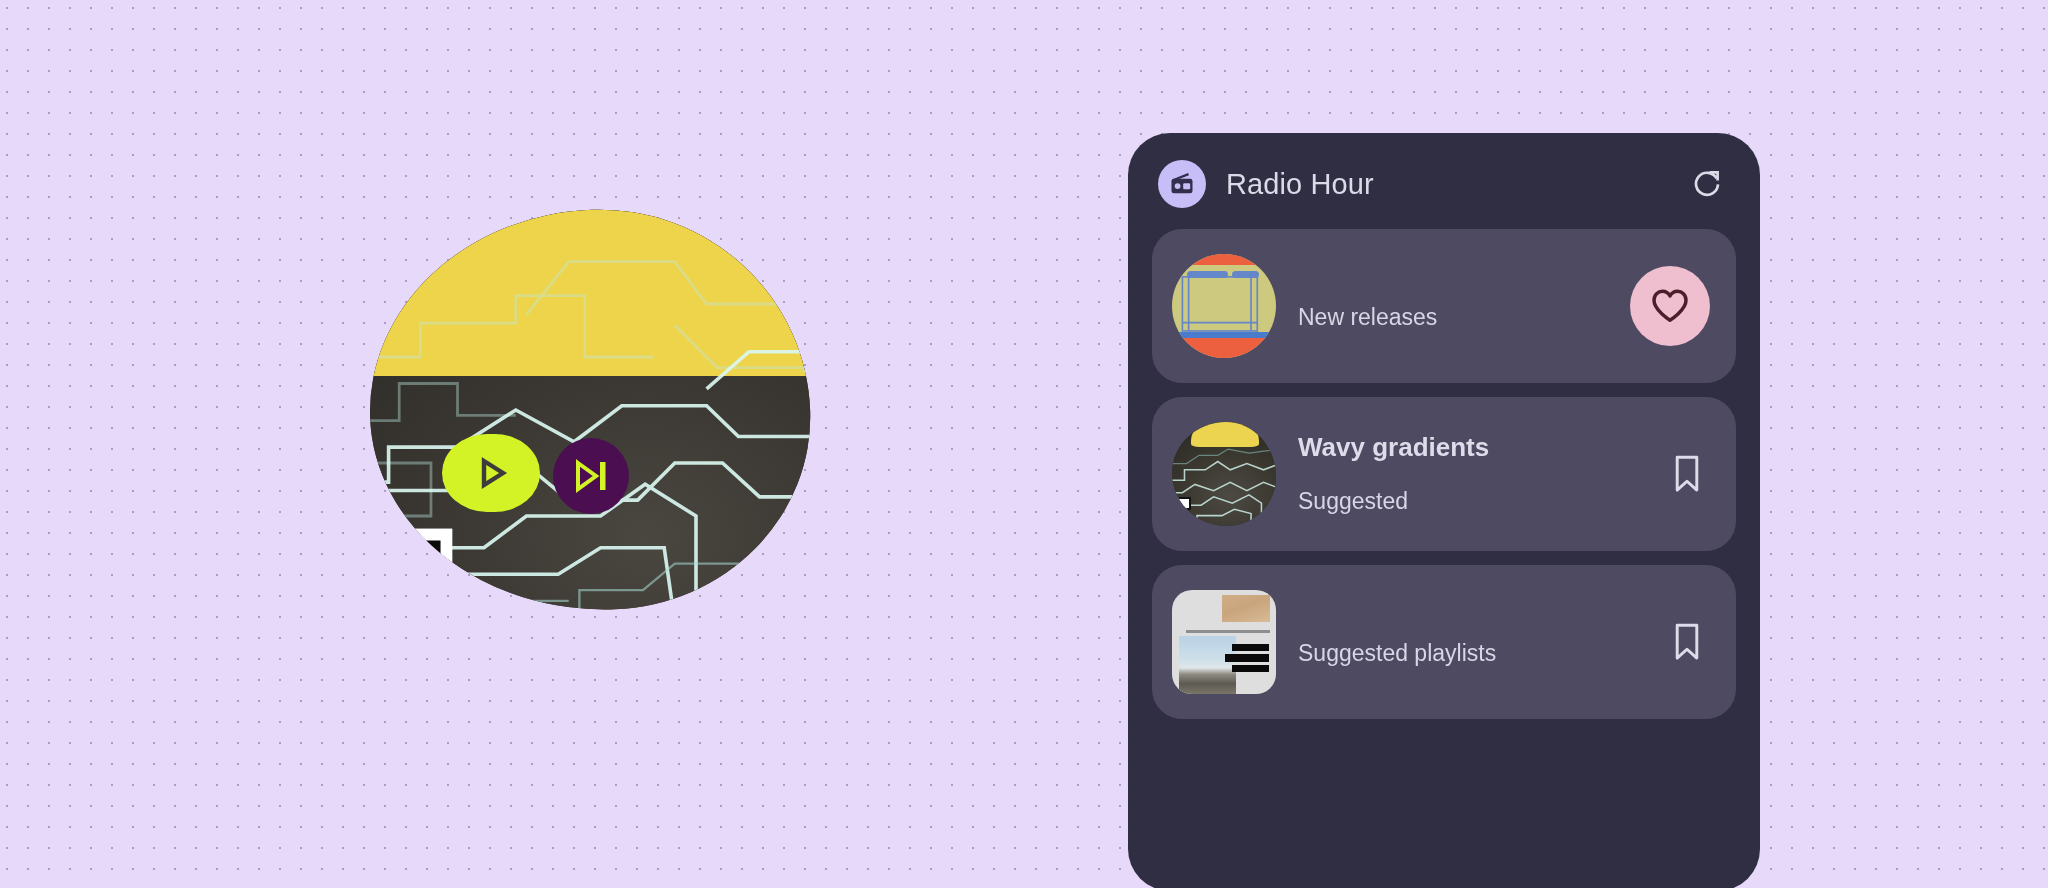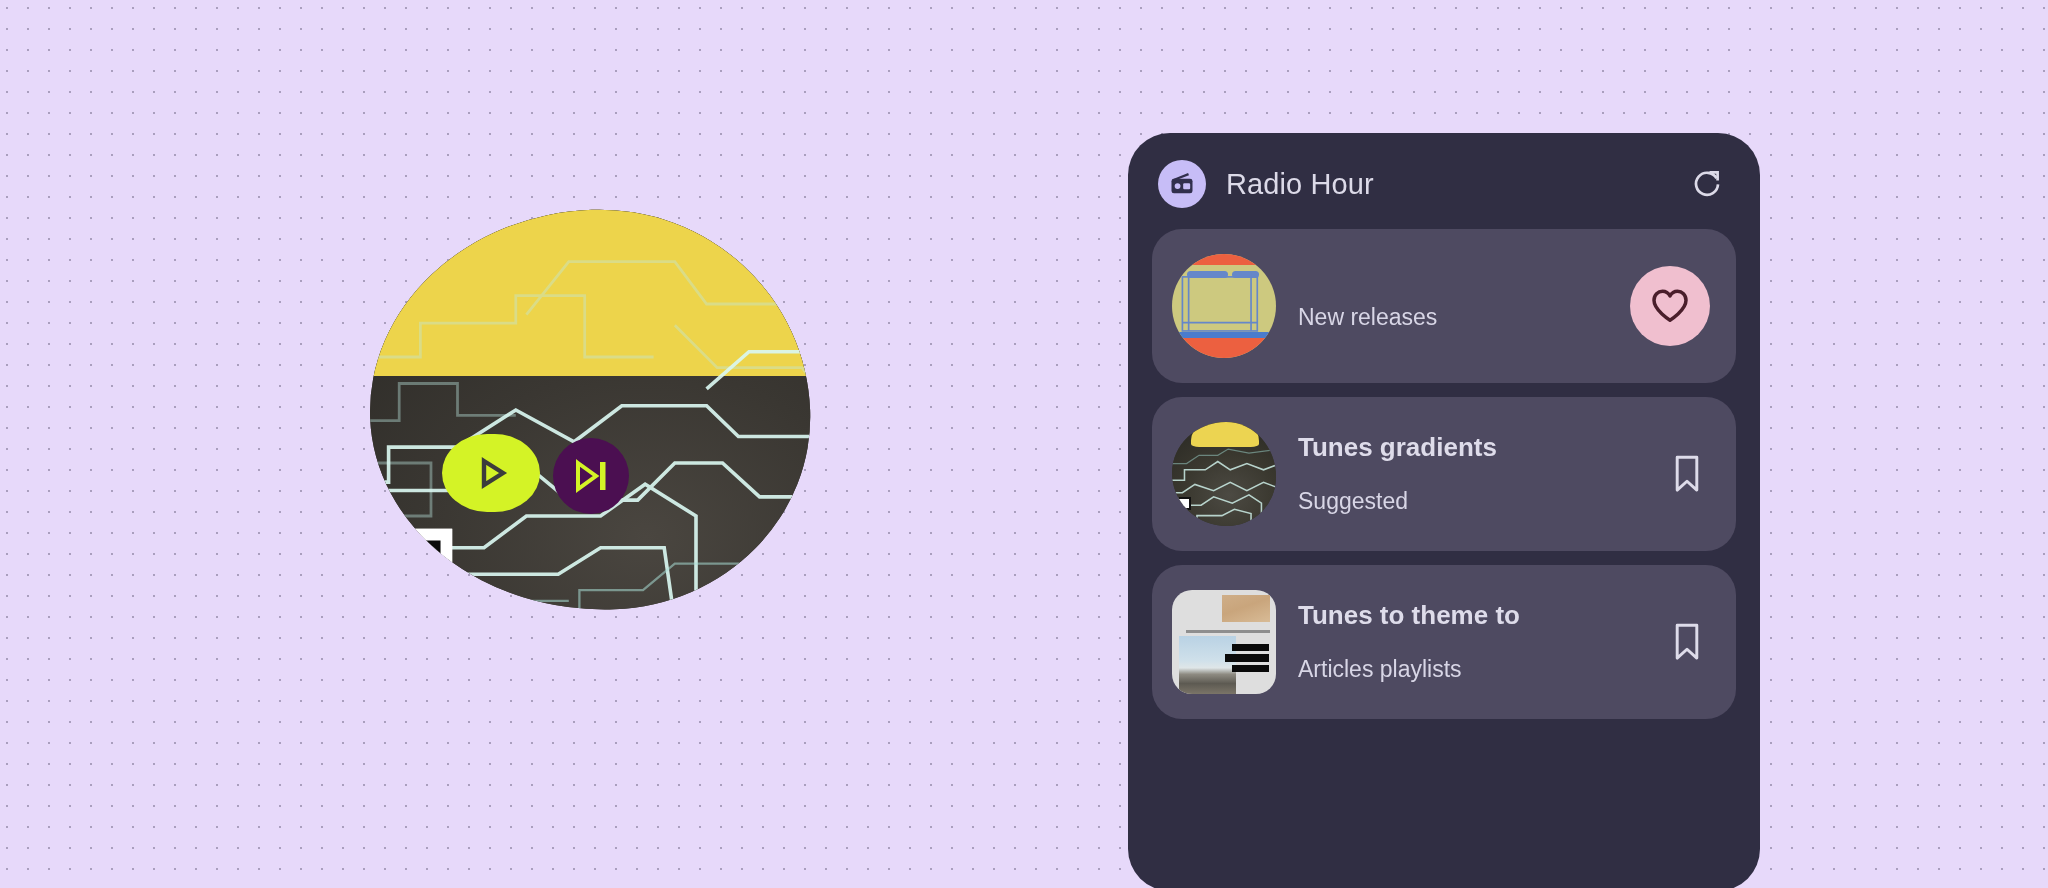--- a/index.html
+++ b/index.html
@@ -266,21 +266,21 @@
               <path d="M24 100 L24 90 L48 90 L60 84 L76 88 L76 100"></path>
             </g>
             <g fill="none" stroke="#9dd6cd" stroke-width="1.2" opacity=".5">
               <path d="M-4 40 L14 40 L26 32 L44 32 L54 26 L74 30 L104 26"></path>
             </g>
           </svg>
           <div class="wnotch"></div>
         </div>
       </div>
       <div class="item-text">
-        <div class="item-title">Tunes gradients</div>
+        <div class="item-title">Wavy gradients</div>
         <div class="item-sub">Suggested</div>
       </div>
       <div class="action bookmark">
         <svg width="34" height="42" viewBox="0 0 24 30">
           <path d="M5 3 L19 3 L19 26.5 L12 20.2 L5 26.5 Z" fill="none" stroke="#dedcea" stroke-width="2.1" stroke-linejoin="round"></path>
         </svg>
       </div>
     </div>
 
     <div class="list-item">
@@ -288,22 +288,21 @@
         <div class="t3">
           <div class="sand"></div>
           <div class="rule"></div>
           <div class="photo"></div>
           <div class="bar" style="left:58%;width:35%;top:52%;"></div>
           <div class="bar" style="left:51%;width:42%;top:62%;"></div>
           <div class="bar" style="left:58%;width:35%;top:72%;"></div>
         </div>
       </div>
       <div class="item-text">
-        <div class="item-title">Tunes to theme to</div>
-        <div class="item-sub">Articles playlists</div>
+        <div class="item-sub">Suggested playlists</div>
       </div>
       <div class="action bookmark">
         <svg width="34" height="42" viewBox="0 0 24 30">
           <path d="M5 3 L19 3 L19 26.5 L12 20.2 L5 26.5 Z" fill="none" stroke="#dedcea" stroke-width="2.1" stroke-linejoin="round"></path>
         </svg>
       </div>
     </div>
 
   </div>
 </div>

